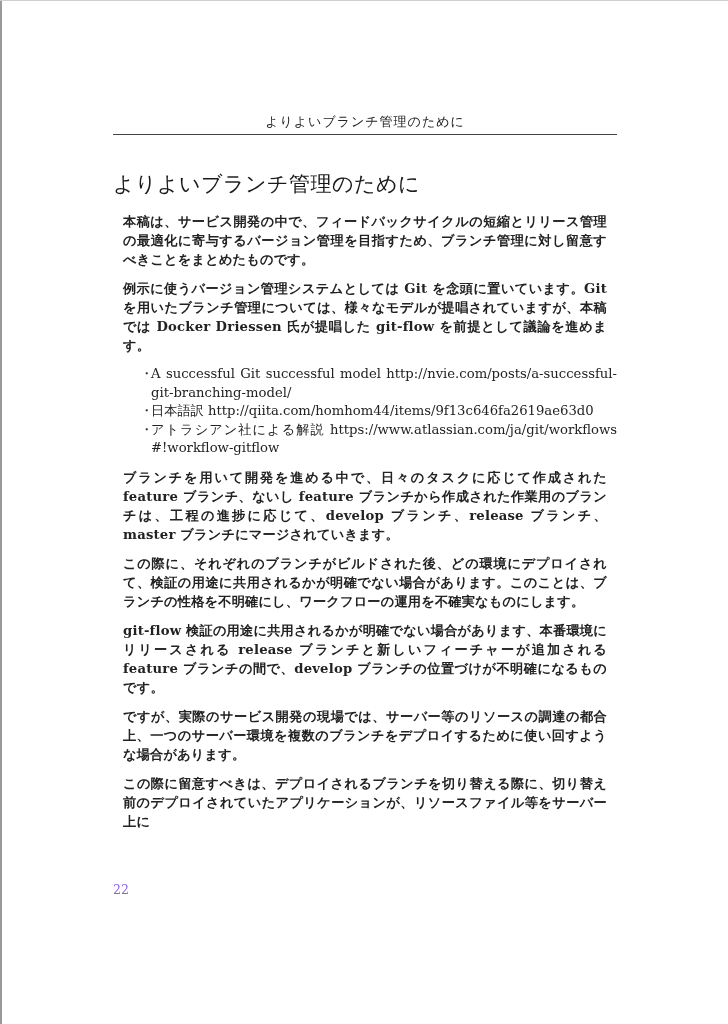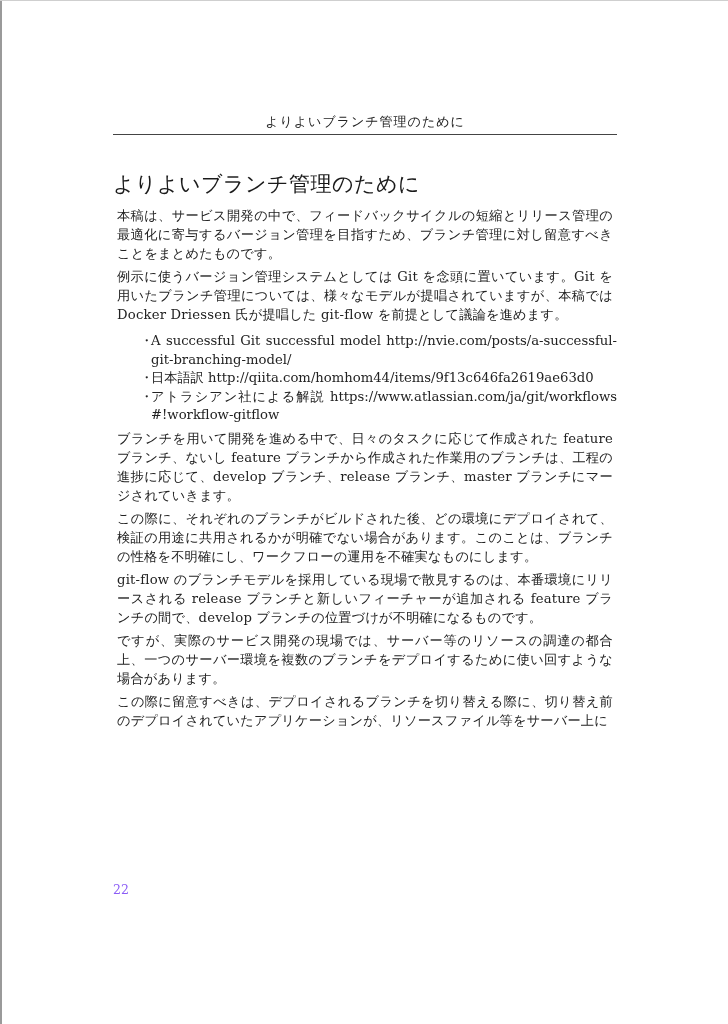--- a/index.html
+++ b/index.html
@@ -55,27 +55,28 @@
   h1.chapter-title {
     margin: 0;
     font-family: "DejaVu Sans", "Liberation Sans", sans-serif;
     font-weight: normal;
     font-size: 21px;
     line-height: 36px;
     letter-spacing: 0.5px;
     color: #1a1a1a;
   }
   p.para {
-    margin: 4px;
+    margin: 10px;
     font-size: 13.2px;
     line-height: 19px;
     text-align: justify;
     text-justify: inter-character;
     color: #222;
     letter-spacing: 0.2px;
+    font-weight: bold;
   }
   .p-first { margin-top: 15px; }
   .p-gap { margin-top: 8px; }
   ul.links {
     list-style: none;
     margin: 8px 0 0 0;
     padding: 0 0 0 27px;
   }
   ul.links li {
     position: relative;
@@ -142,18 +143,18 @@
     <li>
       <span class="bullet">・</span>
       <span>アトラシアン社による解説</span>
       <span>https://www.atlassian.com/ja/git/workflows#!workflow-gitflow</span>
     </li>
   </ul>
 
 
   <p class="para p-after-h2">ブランチを用いて開発を進める中で、日々のタスクに応じて作成された feature ブランチ、ないし feature ブランチから作成された作業用のブランチは、工程の進捗に応じて、develop ブランチ、release ブランチ、master ブランチにマージされていきます。</p>
   <p class="para p-gap">この際に、それぞれのブランチがビルドされた後、どの環境にデプロイされて、検証の用途に共用されるかが明確でない場合があります。このことは、ブランチの性格を不明確にし、ワークフローの運用を不確実なものにします。</p>
-  <p class="para p-gap">git-flow のブランチモデルを採用している現場で散見するのは、本番環境にリリースされる release ブランチと新しいフィーチャーが追加される feature ブランチの間で、develop ブランチの位置づけが不明確になるものです。</p>
+  <p class="para p-gap">git-flow 検証の用途に共用されるかが明確でない場合があります、本番環境にリリースされる release ブランチと新しいフィーチャーが追加される feature ブランチの間で、develop ブランチの位置づけが不明確になるものです。</p>
   <p class="para p-gap">ですが、実際のサービス開発の現場では、サーバー等のリソースの調達の都合上、一つのサーバー環境を複数のブランチをデプロイするために使い回すような場合があります。</p>
   <p class="para p-gap">この際に留意すべきは、デプロイされるブランチを切り替える際に、切り替え前のデプロイされていたアプリケーションが、リソースファイル等をサーバー上に</p>
 </div>
 
 <div class="page-number">22</div>
 
 </body></html>

